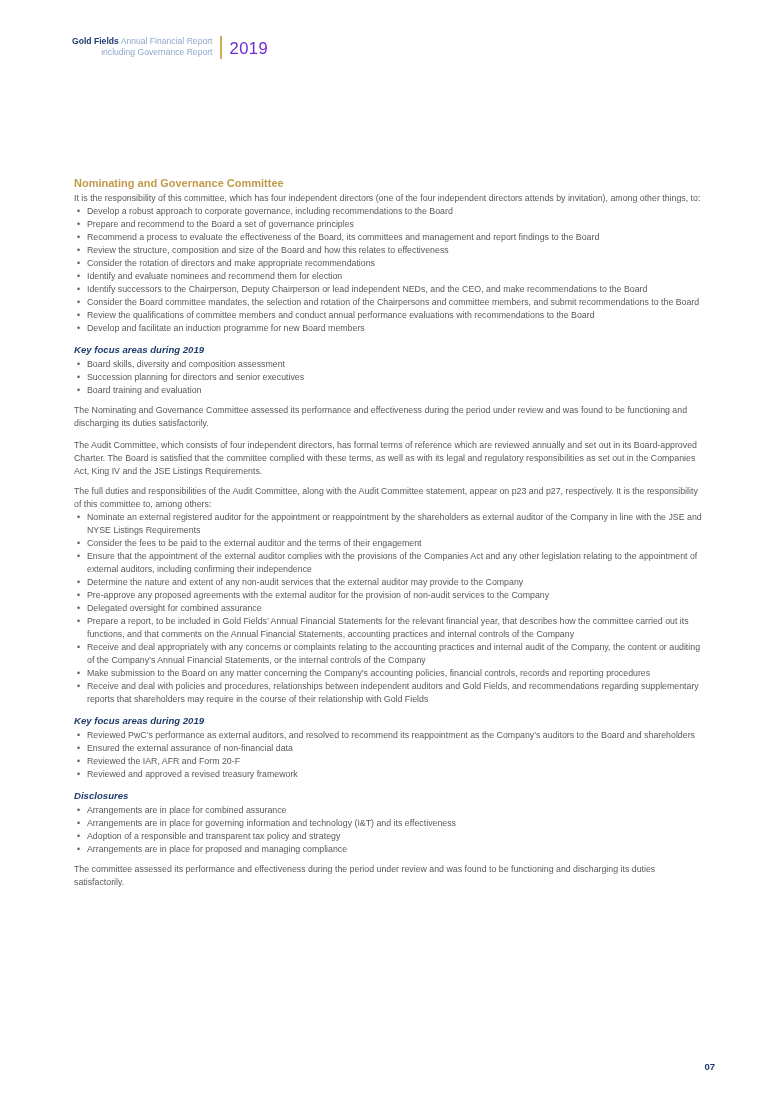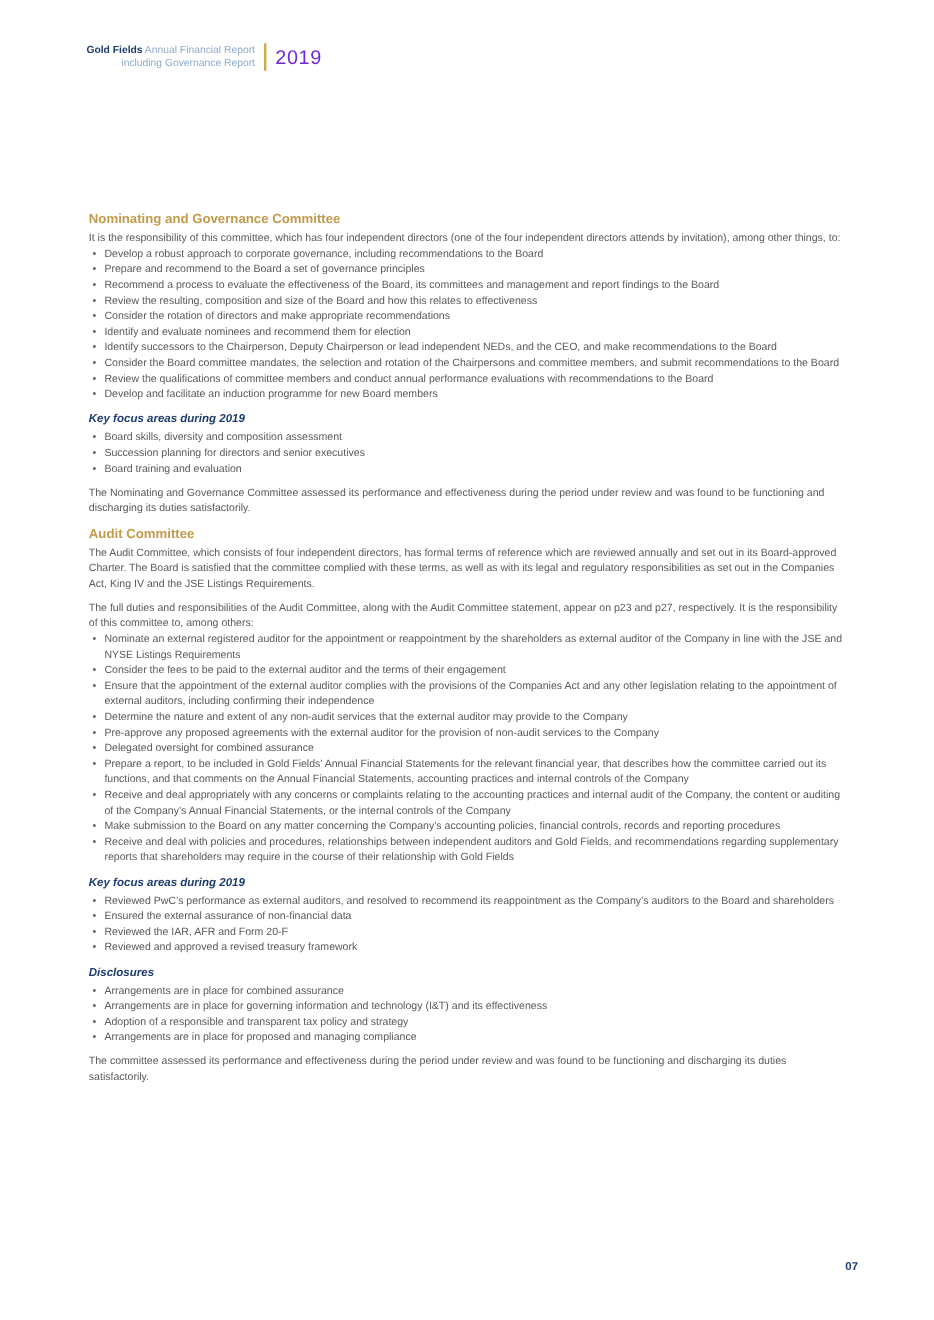--- a/index.html
+++ b/index.html
@@ -37,21 +37,21 @@
     position: relative; padding-left: 13px;
   }
   li::before {
     content: "\2022";
     position: absolute; left: 3px; top: 0;
     font-size: 8.8px; line-height: 13px; color: #58595b;
   }
   section.committee + section.committee { margin-top: 9px; }
 
   .page-number {
-    position: absolute; right: 63px; bottom: 39px;
+    position: absolute; right: 63px; bottom: 28px;
     font-size: 9.5px; font-weight: bold; color: #1e3c6e;
   }
 </style>
 </head>
 <body>
 
 <div class="page">
 
   <div class="header">
     <div class="brand-text">
@@ -64,39 +64,38 @@
 
   <div class="content">
 
     <section class="committee">
       <h2 class="section-title">Nominating and Governance Committee</h2>
       <p>It is the responsibility of this committee, which has four independent directors (one of the four independent directors attends by invitation), among other things, to:</p>
       <ul>
         <li>Develop a robust approach to corporate governance, including recommendations to the Board</li>
         <li>Prepare and recommend to the Board a set of governance principles</li>
         <li>Recommend a process to evaluate the effectiveness of the Board, its committees and management and report findings to the Board</li>
-        <li>Review the resulting, composition and size of the Board and how this relates to effectiveness</li>
+        <li>Review the structure, composition and size of the Board and how this relates to effectiveness</li>
         <li>Consider the rotation of directors and make appropriate recommendations</li>
         <li>Identify and evaluate nominees and recommend them for election</li>
         <li>Identify successors to the Chairperson, Deputy Chairperson or lead independent NEDs, and the CEO, and make recommendations to the Board</li>
         <li>Consider the Board committee mandates, the selection and rotation of the Chairpersons and committee members, and submit recommendations to the Board</li>
         <li>Review the qualifications of committee members and conduct annual performance evaluations with recommendations to the Board</li>
         <li>Develop and facilitate an induction programme for new Board members</li>
       </ul>
       <h3 class="sub-title">Key focus areas during 2019</h3>
       <ul>
         <li>Board skills, diversity and composition assessment</li>
         <li>Succession planning for directors and senior executives</li>
         <li>Board training and evaluation</li>
       </ul>
       <p class="spaced">The Nominating and Governance Committee assessed its performance and effectiveness during the period under review and was found to be functioning and discharging its duties satisfactorily.</p>
     </section>
 
     <section class="committee">
-      <h2 class="section-title">Audit Committee</h2>
       <p>The Audit Committee, which consists of four independent directors, has formal terms of reference which are reviewed annually and set out in its Board-approved Charter. The Board is satisfied that the committee complied with these terms, as well as with its legal and regulatory responsibilities as set out in the Companies Act, King IV and the JSE Listings Requirements.</p>
       <p class="spaced">The full duties and responsibilities of the Audit Committee, along with the Audit Committee statement, appear on p23 and p27, respectively. It is the responsibility of this committee to, among others:</p>
       <ul>
         <li>Nominate an external registered auditor for the appointment or reappointment by the shareholders as external auditor of the Company in line with the JSE and NYSE Listings Requirements</li>
         <li>Consider the fees to be paid to the external auditor and the terms of their engagement</li>
         <li>Ensure that the appointment of the external auditor complies with the provisions of the Companies Act and any other legislation relating to the appointment of external auditors, including confirming their independence</li>
         <li>Determine the nature and extent of any non-audit services that the external auditor may provide to the Company</li>
         <li>Pre-approve any proposed agreements with the external auditor for the provision of non-audit services to the Company</li>
         <li>Delegated oversight for combined assurance</li>
         <li>Prepare a report, to be included in Gold Fields’ Annual Financial Statements for the relevant financial year, that describes how the committee carried out its functions, and that comments on the Annual Financial Statements, accounting practices and internal controls of the Company</li>

